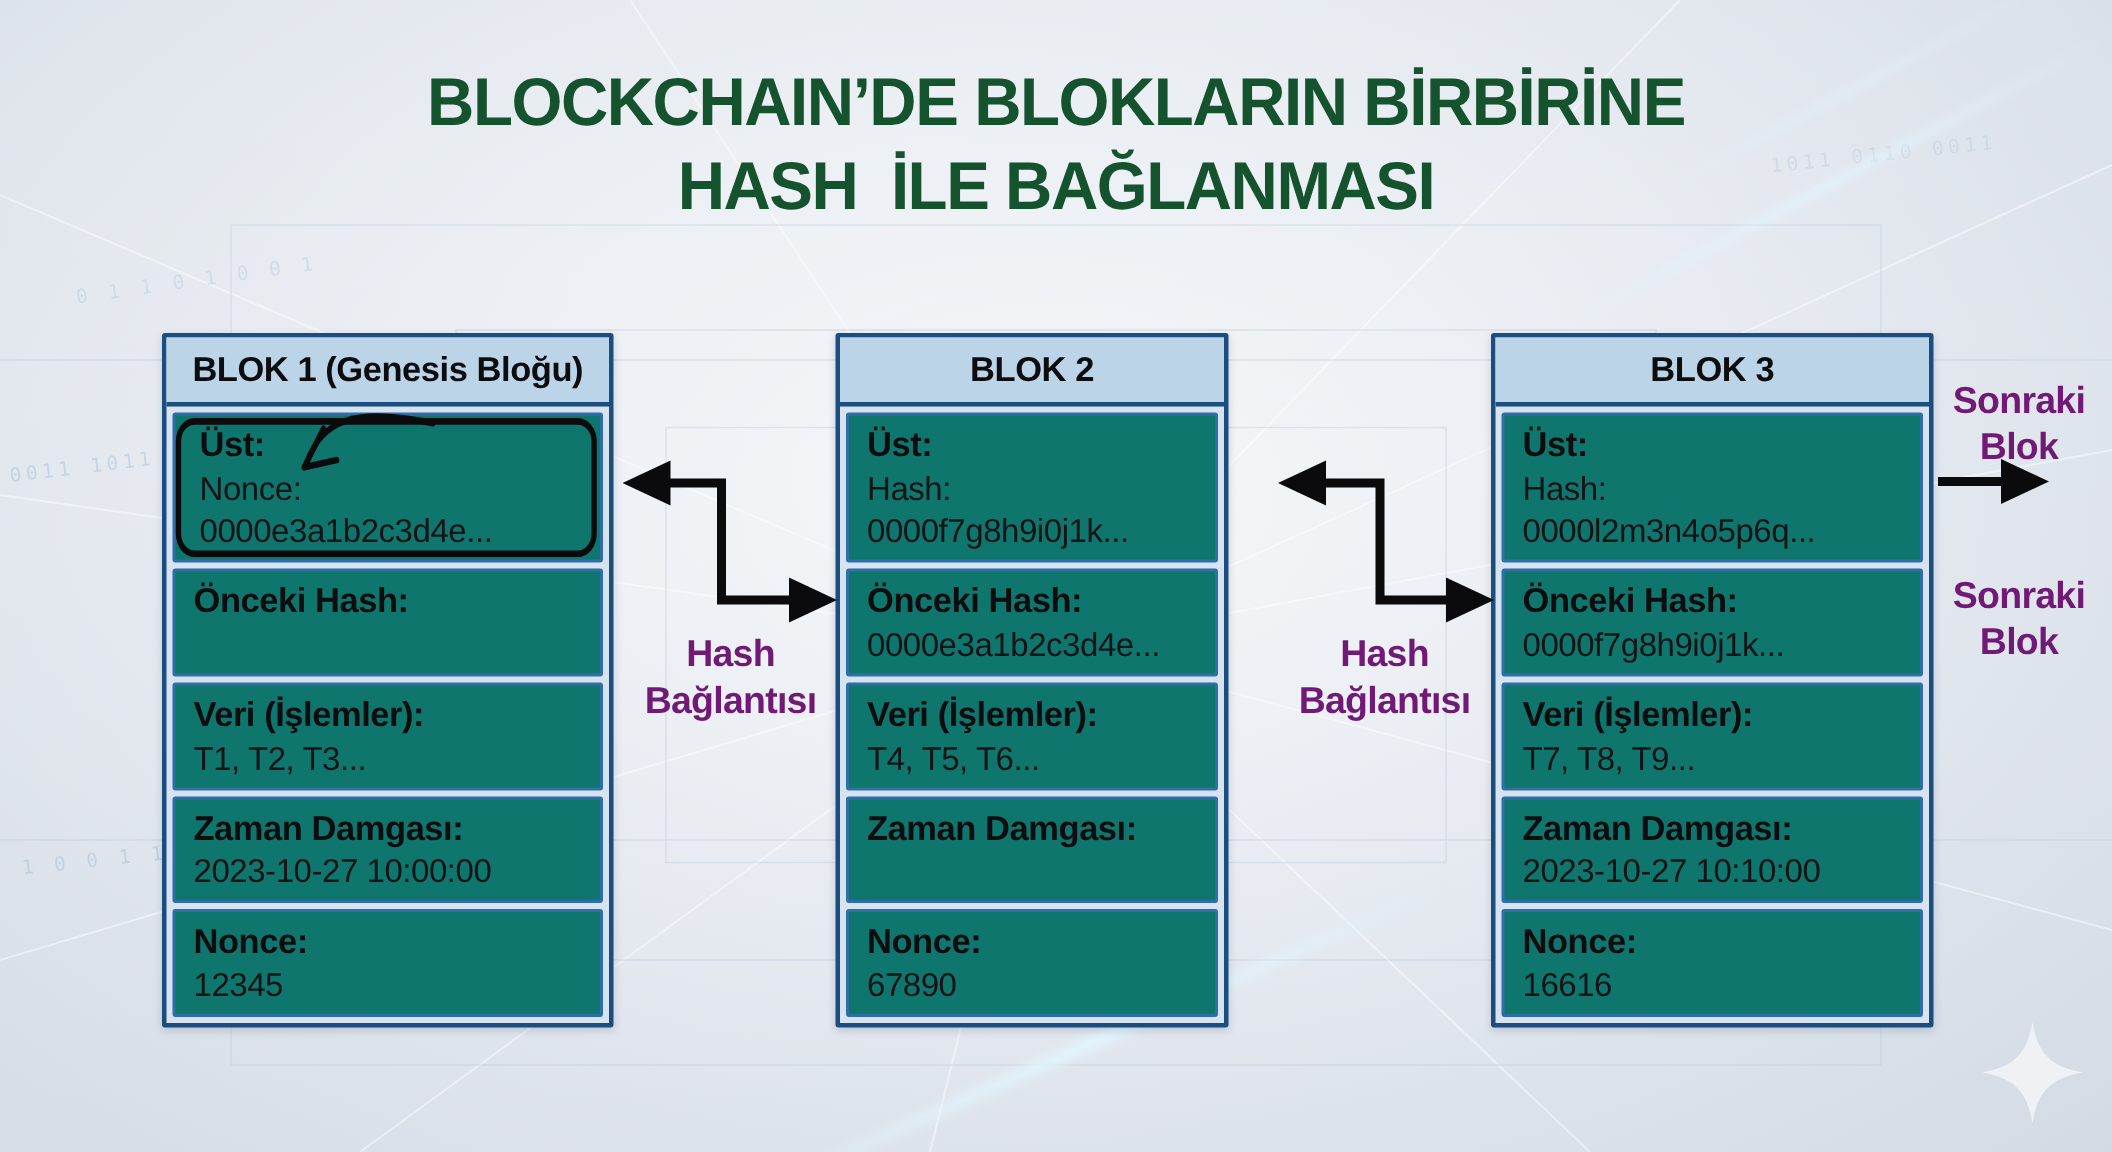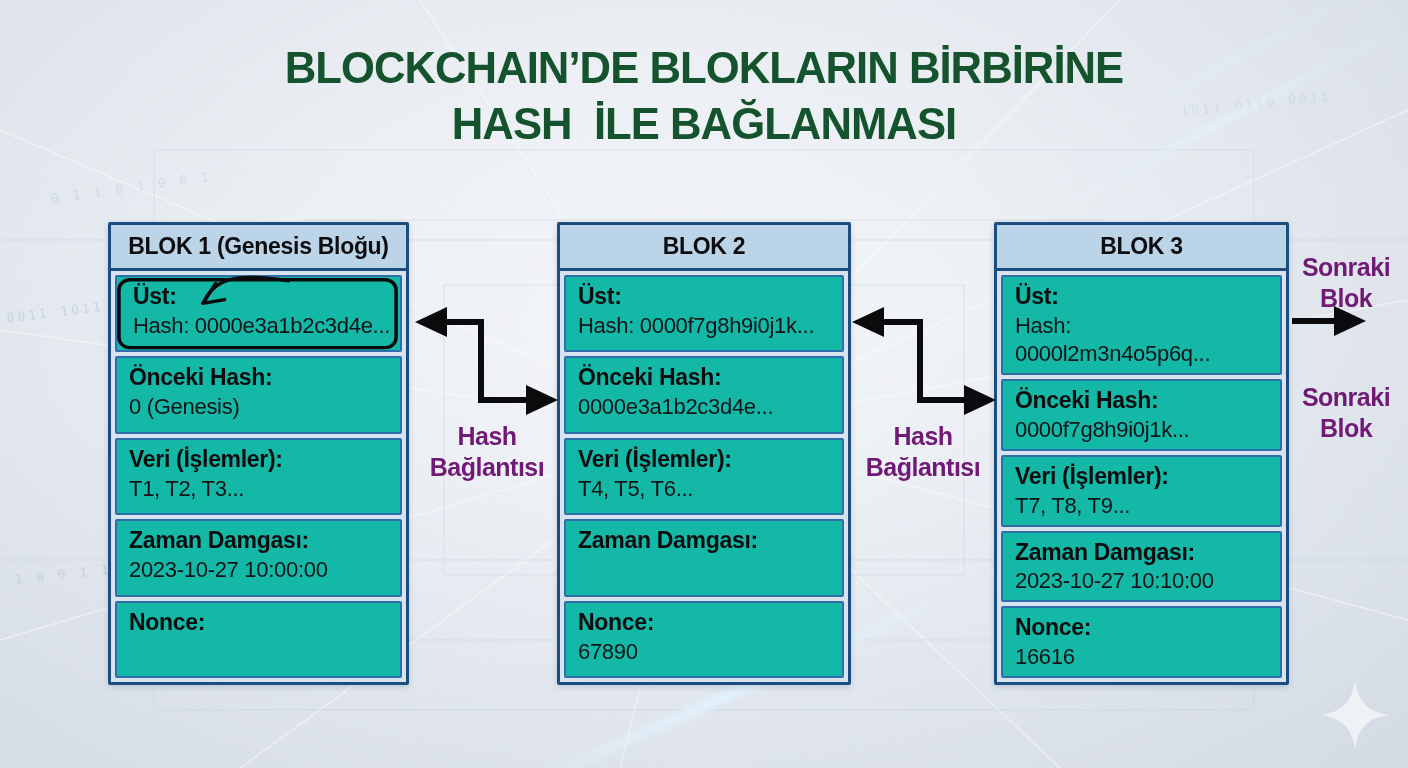--- a/index.html
+++ b/index.html
@@ -32,31 +32,31 @@
   }
   .title-line{white-space:pre-wrap;display:block;transform:scaleX(.97);}
   
   .block{
     position:absolute;top:222px;height:463px;z-index:2;box-sizing:border-box;
     border:3px solid #1b4d7e;background:#d7e3ef;border-radius:2px;
     display:flex;flex-direction:column;
     box-shadow:0 2px 6px rgba(25,60,100,.18);
   }
   .block1{left:108px;width:301px;}
-  .block2{left:557px;width:294px;}
+  .block2{left:557px;width:262px;}
   .block3{left:994px;width:295px;}
   .block-header{
     flex:0 0 auto;background:#bcd4e8;border-bottom:3px solid #1b4d7e;
     text-align:center;font-weight:700;font-size:23px;color:#0d0d10;
     padding:8px 4px;letter-spacing:-0.3px;
   }
   .rows-wrap{flex:1;display:flex;flex-direction:column;gap:4px;padding:4px;}
   .row{
     flex:1;position:relative;box-sizing:border-box;
-    background:#14b8a6;border:2px solid #2f6ea9;border-radius:2px;
+    background:#0f766e;border:2px solid #2f6ea9;border-radius:2px;
     padding:5px 10px 4px 12px;overflow:visible;
   }
   .row-label{font-weight:700;font-size:23px;color:#0d0d10;line-height:1.3;letter-spacing:-0.3px;}
   .row-value{font-weight:400;font-size:22px;color:#141417;line-height:1.3;letter-spacing:-0.3px;}
   .row.ust-highlight{padding-left:16px;}
   .ust-svg{position:absolute;inset:-1px;width:calc(100% + 2px);height:calc(100% + 2px);pointer-events:none;overflow:visible;}
   
   .arrows-overlay{position:absolute;inset:0;z-index:3;pointer-events:none;}
   .conn-label{
     position:absolute;z-index:3;text-align:center;
@@ -112,36 +112,36 @@
 <div class="block block1">
   <div class="block-header">BLOK 1 (Genesis Bloğu)</div>
   <div class="rows-wrap">
     <div class="row ust-highlight">
       <svg class="ust-svg" viewBox="0 0 289 80" preserveAspectRatio="none">
         <rect x="3" y="4" width="281" height="72" rx="11" fill="none" stroke="#0b0b0d" stroke-width="3.6"></rect>
         <path d="M 175 5 C 120 -4 100 4 90 26" fill="none" stroke="#0b0b0d" stroke-width="3.6" stroke-linecap="round"></path>
         <path d="M 101 8 L 88 29 L 110 25" fill="none" stroke="#0b0b0d" stroke-width="3.6" stroke-linecap="round" stroke-linejoin="round"></path>
       </svg>
       <div class="row-label">Üst:</div>
-      <div class="row-value">Hash: 0000e3a1b2c3d4e...</div>
+      <div class="row-value">Nonce: 0000e3a1b2c3d4e...</div>
     </div>
     <div class="row">
       <div class="row-label">Önceki Hash:</div>
-      <div class="row-value">0 (Genesis)</div>
     </div>
     <div class="row">
       <div class="row-label">Veri (İşlemler):</div>
       <div class="row-value">T1, T2, T3...</div>
     </div>
     <div class="row">
       <div class="row-label">Zaman Damgası:</div>
       <div class="row-value">2023-10-27 10:00:00</div>
     </div>
     <div class="row">
       <div class="row-label">Nonce:</div>
+      <div class="row-value">12345</div>
     </div>
   </div>
 </div>
 
 <div class="block block2">
   <div class="block-header">BLOK 2</div>
   <div class="rows-wrap">
     <div class="row">
       <div class="row-label">Üst:</div>
       <div class="row-value">Hash: 0000f7g8h9i0j1k...</div>

